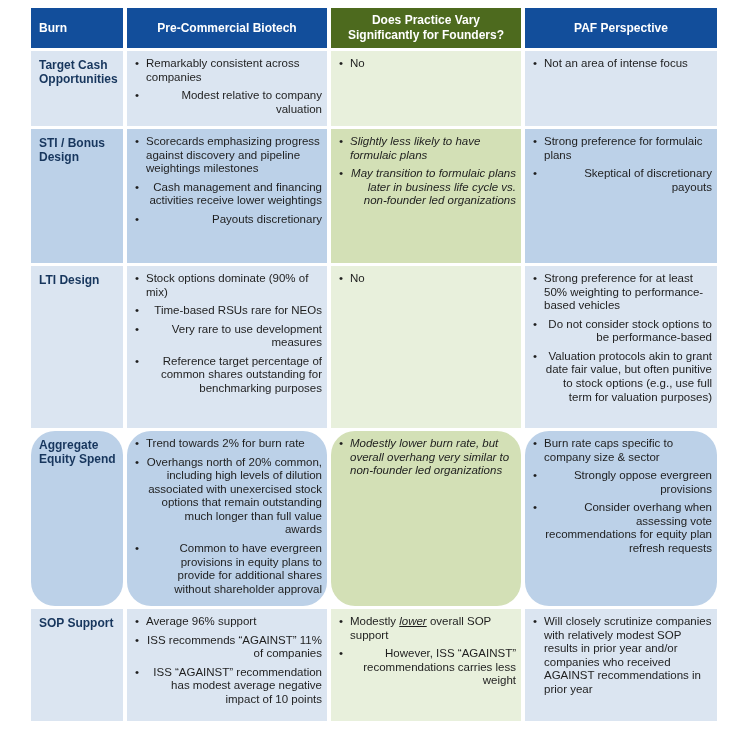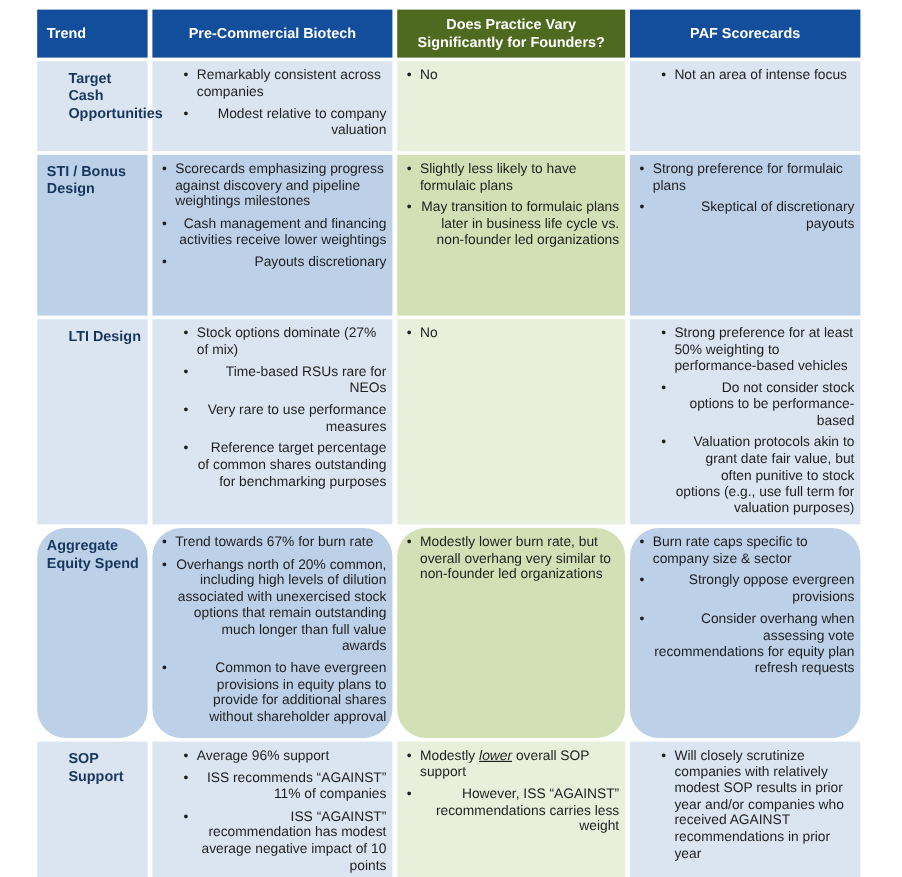--- a/index.html
+++ b/index.html
@@ -50,24 +50,24 @@
     color: var(--body-text, #1e1e1e);
     padding: 6px 5px 6px 8px;
   }
   td.item-cell {
     font-weight: bold;
     font-size: 12px;
     color: var(--item-text, #17365D);
     line-height: 1.2;
     padding-top: 7px;
   }
-  tr.shade-light td.cell-blue  { background: var(--row-blue-light, #DBE5F1); padding-left: 26px; }
+  tr.shade-light td.cell-blue  { background: var(--row-blue-light, #DBE5F1); }
   tr.shade-dark  td.cell-blue  { background: var(--row-blue-dark,  #BCD1E8); margin-top: 34px; }
   tr.shade-light td.cell-green { background: var(--row-green-light, #E8F0DC); }
-  tr.shade-dark  td.cell-green { background: var(--row-green-dark,  #D3E0B6); }
+  tr.shade-dark  td.cell-green { background: var(--row-green-dark,  #D3E0B6); font-style: italic; }
 
   
   tbody tr:nth-child(1) td { height: 62px;  }
   tbody tr:nth-child(2) td { height: 121px; }
   tbody tr:nth-child(3) td { height: 149px; }
   tbody tr:nth-child(4) td { height: 162px; border-radius: 24px; }
   tbody tr:nth-child(5) td { height: 99px; margin-left: 24px;  }
 
   ul.bullets {
     margin: 0;
@@ -93,24 +93,24 @@
 <div class="page">
   <table class="matrix">
     <colgroup>
       <col class="c-item">
         <col class="c-bio">
         <col class="c-found">
         <col class="c-paf">
     </colgroup>
     <thead>
       <tr>
-        <th class="h-blue h-item">Trend</th>
+        <th class="h-blue h-item">Burn</th>
         <th class="h-blue">Pre-Commercial Biotech</th>
         <th class="h-green">Does Practice Vary Significantly for Founders?</th>
-        <th class="h-blue">PAF Scorecards</th>
+        <th class="h-blue">PAF Perspective</th>
       </tr>
     </thead>
     <tbody id="table-body">
         <tr class="shade-light">
           <td class="item-cell cell-blue">Target Cash Opportunities</td>
           <td class="cell-blue">
             <ul class="bullets">
               <li>Remarkably consistent across companies</li>
               <li>Modest relative to company valuation</li>
             </ul>
@@ -145,44 +145,44 @@
             <ul class="bullets">
               <li>Strong preference for formulaic plans</li>
               <li>Skeptical of discretionary payouts</li>
             </ul>
           </td>
         </tr>
         <tr class="shade-light">
           <td class="item-cell cell-blue">LTI Design</td>
           <td class="cell-blue">
             <ul class="bullets">
-              <li>Stock options dominate (27% of mix)</li>
+              <li>Stock options dominate (90% of mix)</li>
               <li>Time-based RSUs rare for NEOs</li>
-              <li>Very rare to use performance measures</li>
+              <li>Very rare to use development measures</li>
               <li>Reference target percentage of common shares outstanding for benchmarking purposes</li>
             </ul>
           </td>
           <td class="cell-green">
             <ul class="bullets">
               <li>No</li>
             </ul>
           </td>
           <td class="cell-blue">
             <ul class="bullets">
               <li>Strong preference for at least 50% weighting to performance-based vehicles</li>
               <li>Do not consider stock options to be performance-based</li>
               <li>Valuation protocols akin to grant date fair value, but often punitive to stock options (e.g., use full term for valuation purposes)</li>
             </ul>
           </td>
         </tr>
         <tr class="shade-dark">
           <td class="item-cell cell-blue">Aggregate Equity Spend</td>
           <td class="cell-blue">
             <ul class="bullets">
-              <li>Trend towards 67% for burn rate</li>
+              <li>Trend towards 2% for burn rate</li>
               <li>Overhangs north of 20% common, including high levels of dilution associated with unexercised stock options that remain outstanding much longer than full value awards</li>
               <li>Common to have evergreen provisions in equity plans to provide for additional shares without shareholder approval</li>
             </ul>
           </td>
           <td class="cell-green">
             <ul class="bullets">
               <li>Modestly lower burn rate, but overall overhang very similar to non-founder led organizations</li>
             </ul>
           </td>
           <td class="cell-blue">

